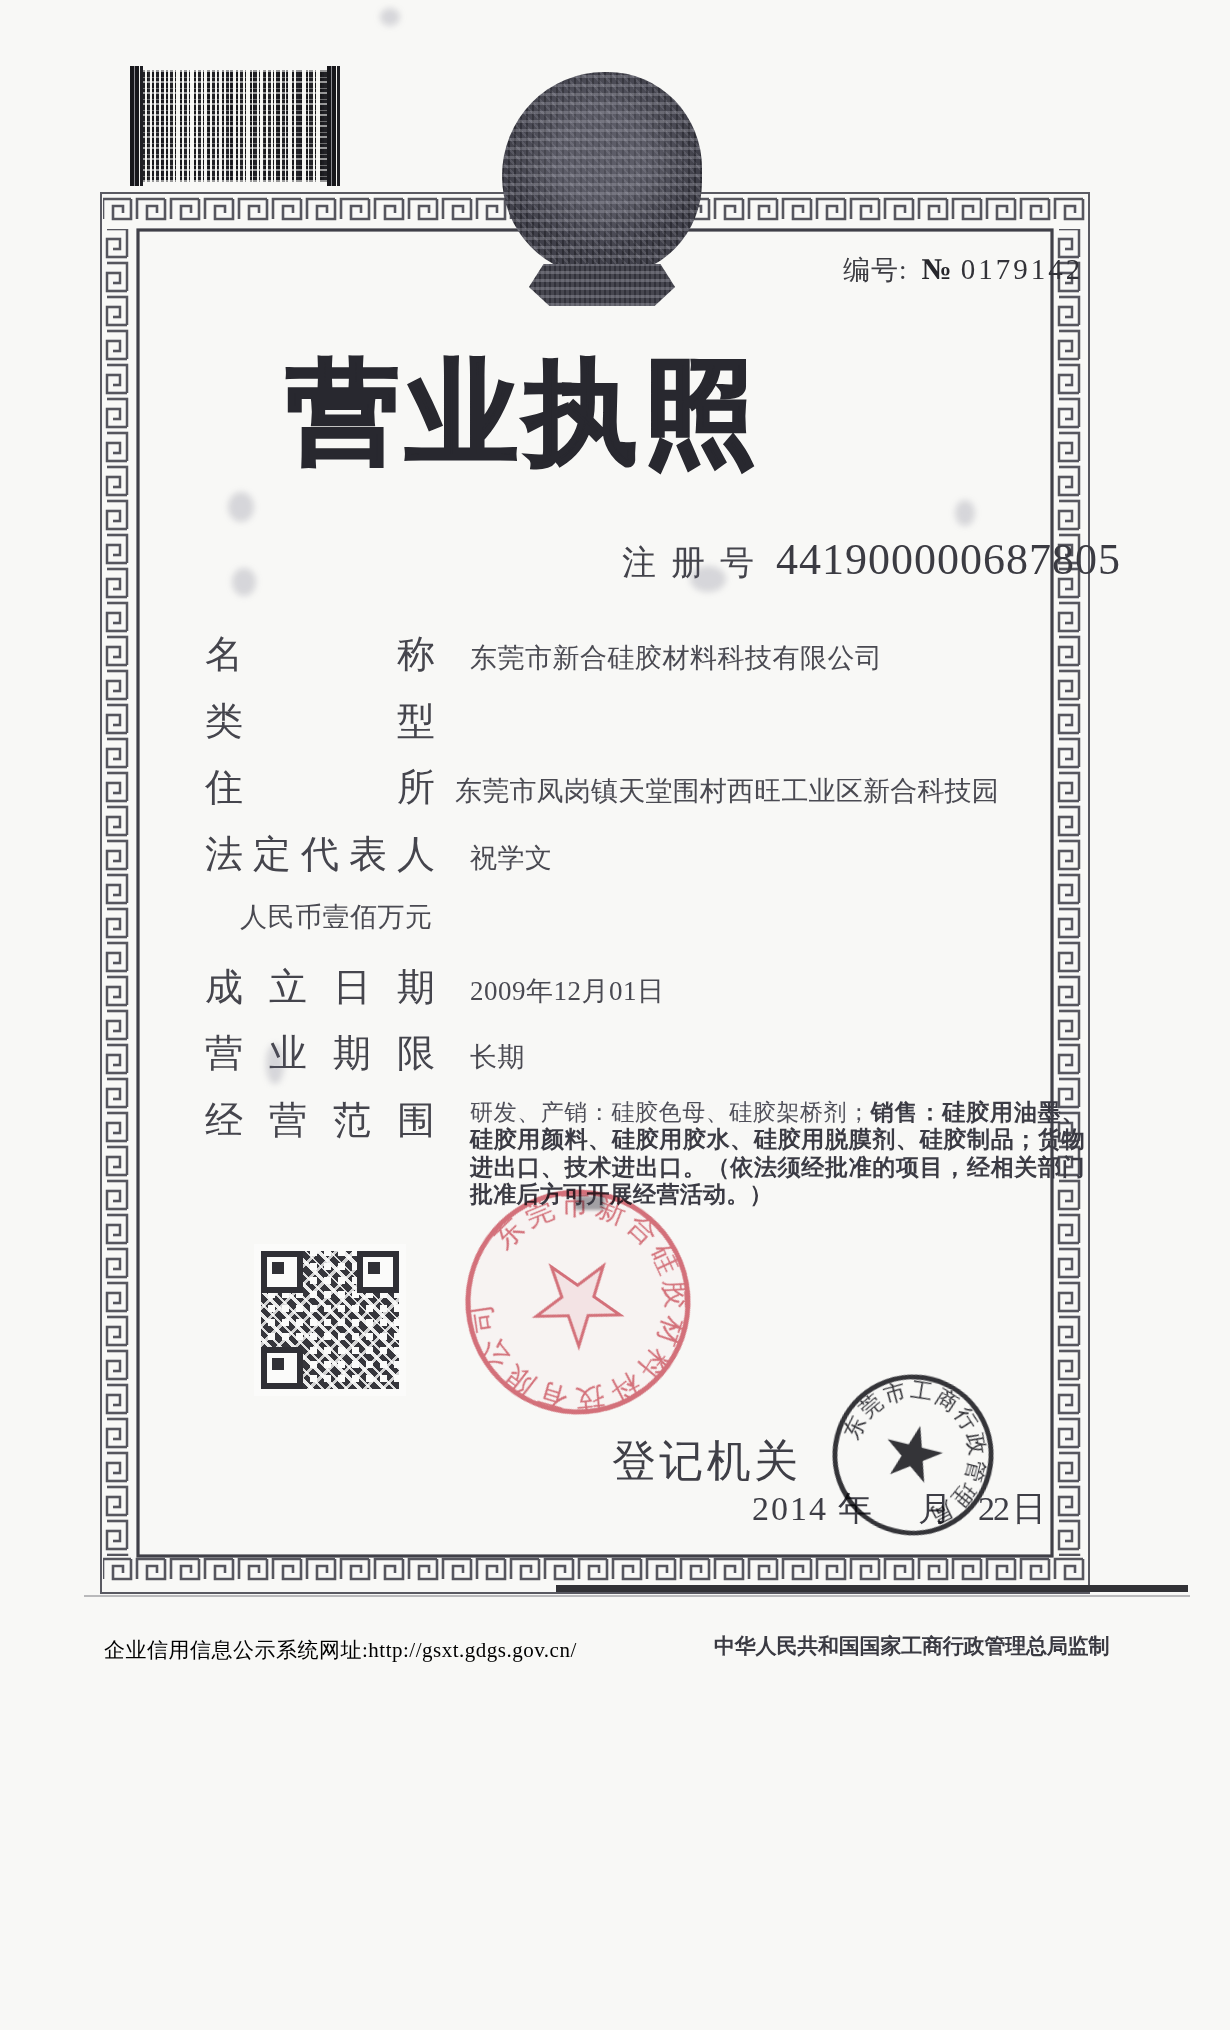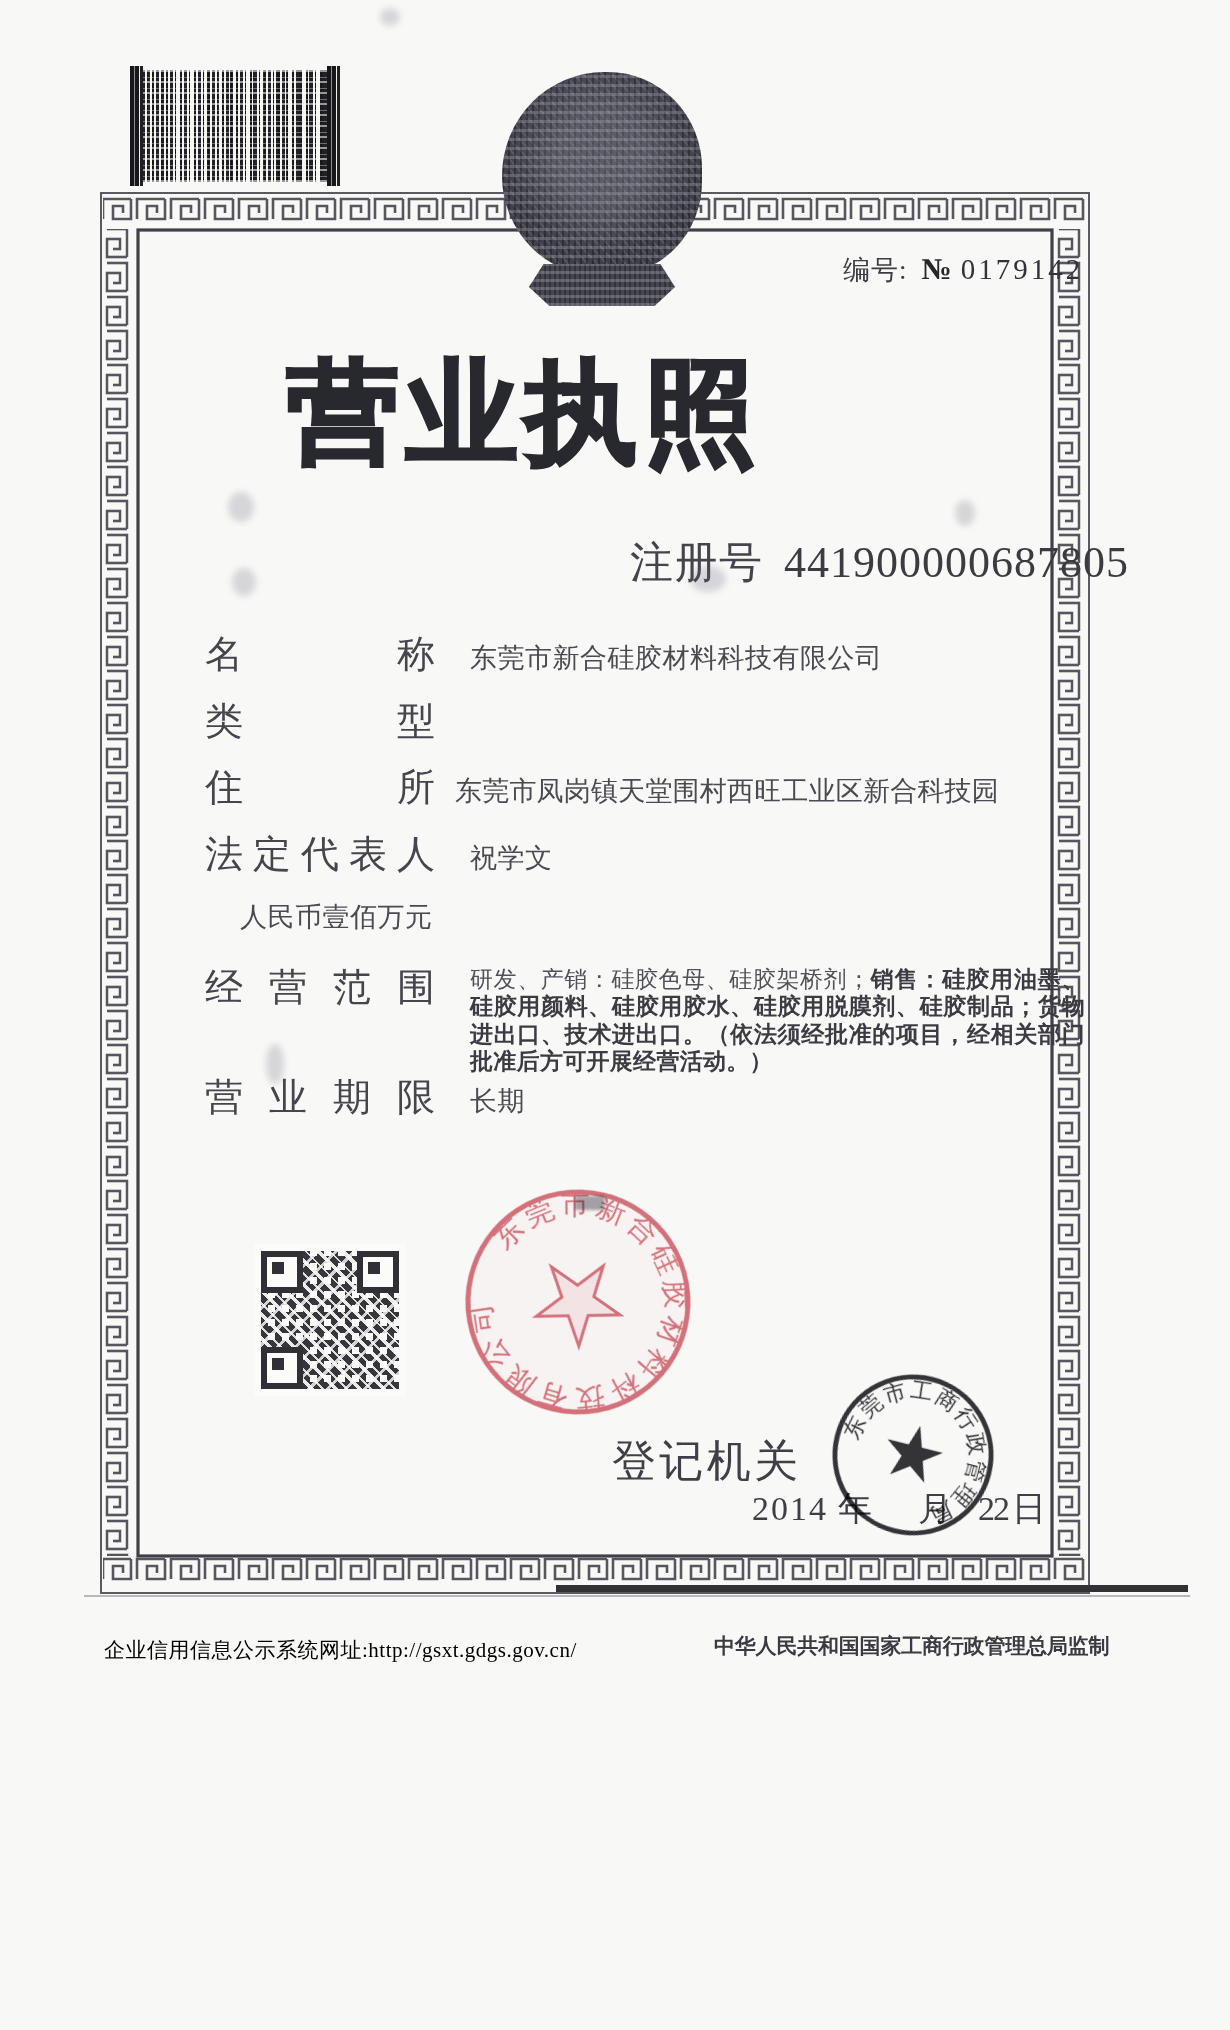--- a/index.html
+++ b/index.html
@@ -61,21 +61,21 @@
   .title{
     left:287px;top:346px;z-index:2;
     font-family:"Liberation Sans",sans-serif;
     font-size:112px;font-weight:900;letter-spacing:7px;line-height:1.2;
     color:#303036;-webkit-text-stroke:3px #303036;
     filter:blur(.4px) contrast(1.1);white-space:nowrap;
   }
 
   
   .regno{left:622px;top:534px;z-index:2;white-space:nowrap;}
-  .regno .rlabel{display:inline-block;width:132px;text-align:justify;text-align-last:justify;font-size:43px;color:#44444c;vertical-align:baseline;margin-left:8px;}
+  .regno .rlabel{display:inline-block;width:132px;text-align:justify;text-align-last:justify;font-size:34px;color:#44444c;vertical-align:baseline;}
   .regno .rnum{font-size:44px;letter-spacing:1px;margin-left:22px;color:#3b3b42;}
 
   
   .fields{left:205px;top:633px;width:880px;z-index:2;}
   .frow{display:flex;align-items:baseline;height:66.5px;}
   .frow.scope{height:auto;align-items:flex-start;}
   .flabel{
     flex:0 0 230px;display:inline-block;width:230px;
     text-align:justify;text-align-last:justify;text-justify:inter-character;
     font-size:38px;color:#45454d;line-height:1.15;
@@ -175,27 +175,31 @@
     <span class="flabel">住所</span>
     <span class="fvalue addr">东莞市凤岗镇天堂围村西旺工业区新合科技园</span>
   </div>
   <div class="frow">
     <span class="flabel">法定代表人</span>
     <span class="fvalue">祝学文</span>
   </div>
   <div class="frow">
     <span class="fvalue">人民币壹佰万元</span>
   </div>
+  <div class="frow">
+    <span class="flabel">成立日期</span>
+    <span class="fvalue">2009年12月01日</span>
+  </div>
+  <div class="frow">
+    <span class="flabel">营业期限</span>
+    <span class="fvalue">长期</span>
+  </div>
   <div class="frow scope">
     <span class="flabel">经营范围</span>
     <span class="scope-val"><span>研发、产销：硅胶色母、硅胶架桥剂；</span><b>销售：硅胶用油墨、硅胶用颜料、硅胶用胶水、硅胶用脱膜剂、硅胶制品；货物进出口、技术进出口。（依法须经批准的项目，经相关部门批准后方可开展经营活动。）</b></span>
-  </div>
-  <div class="frow">
-    <span class="flabel">营业期限</span>
-    <span class="fvalue">长期</span>
   </div>
 </div>
 
 <div class="abs qr">
   <div class="qr-grid"></div>
   <div class="qr-eye tl"></div>
   <div class="qr-eye tr"></div>
   <div class="qr-eye bl"></div>
 </div>
 

